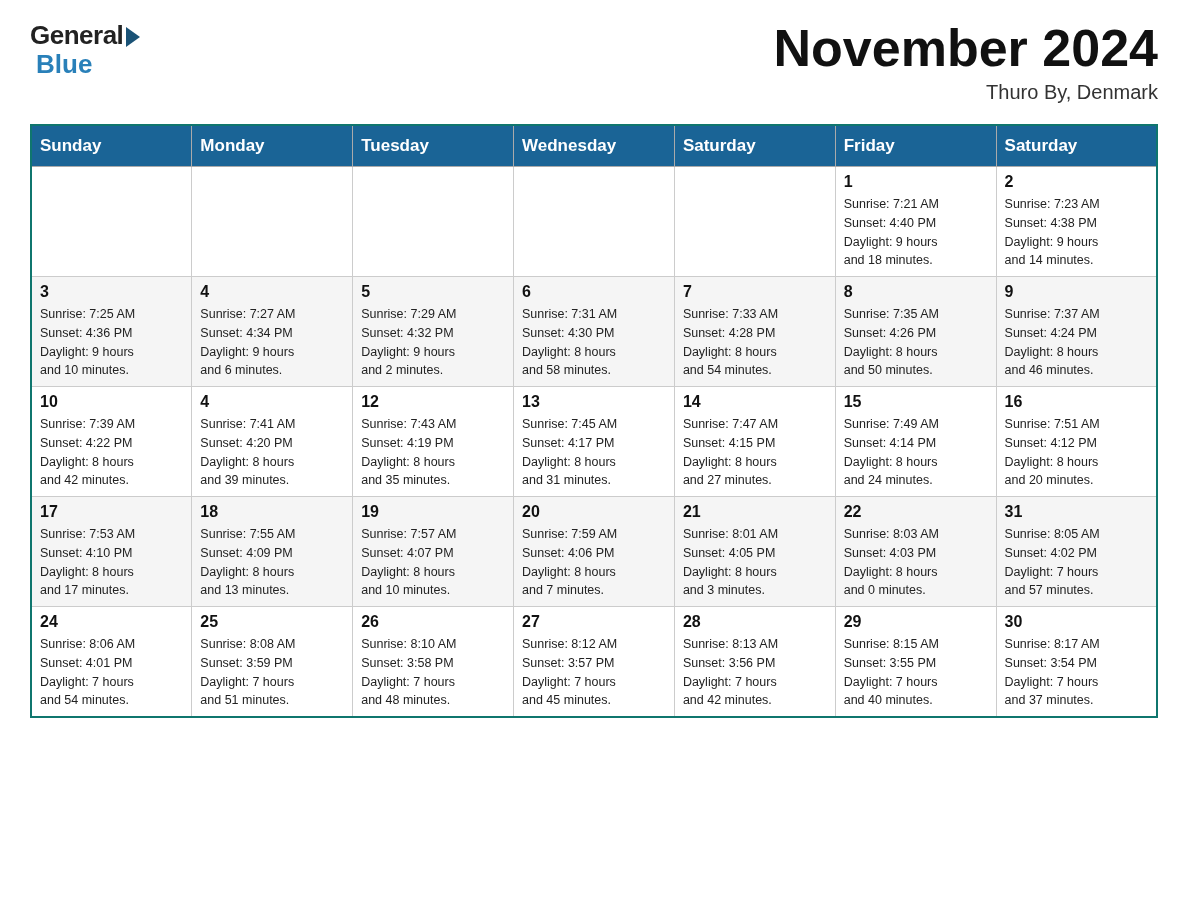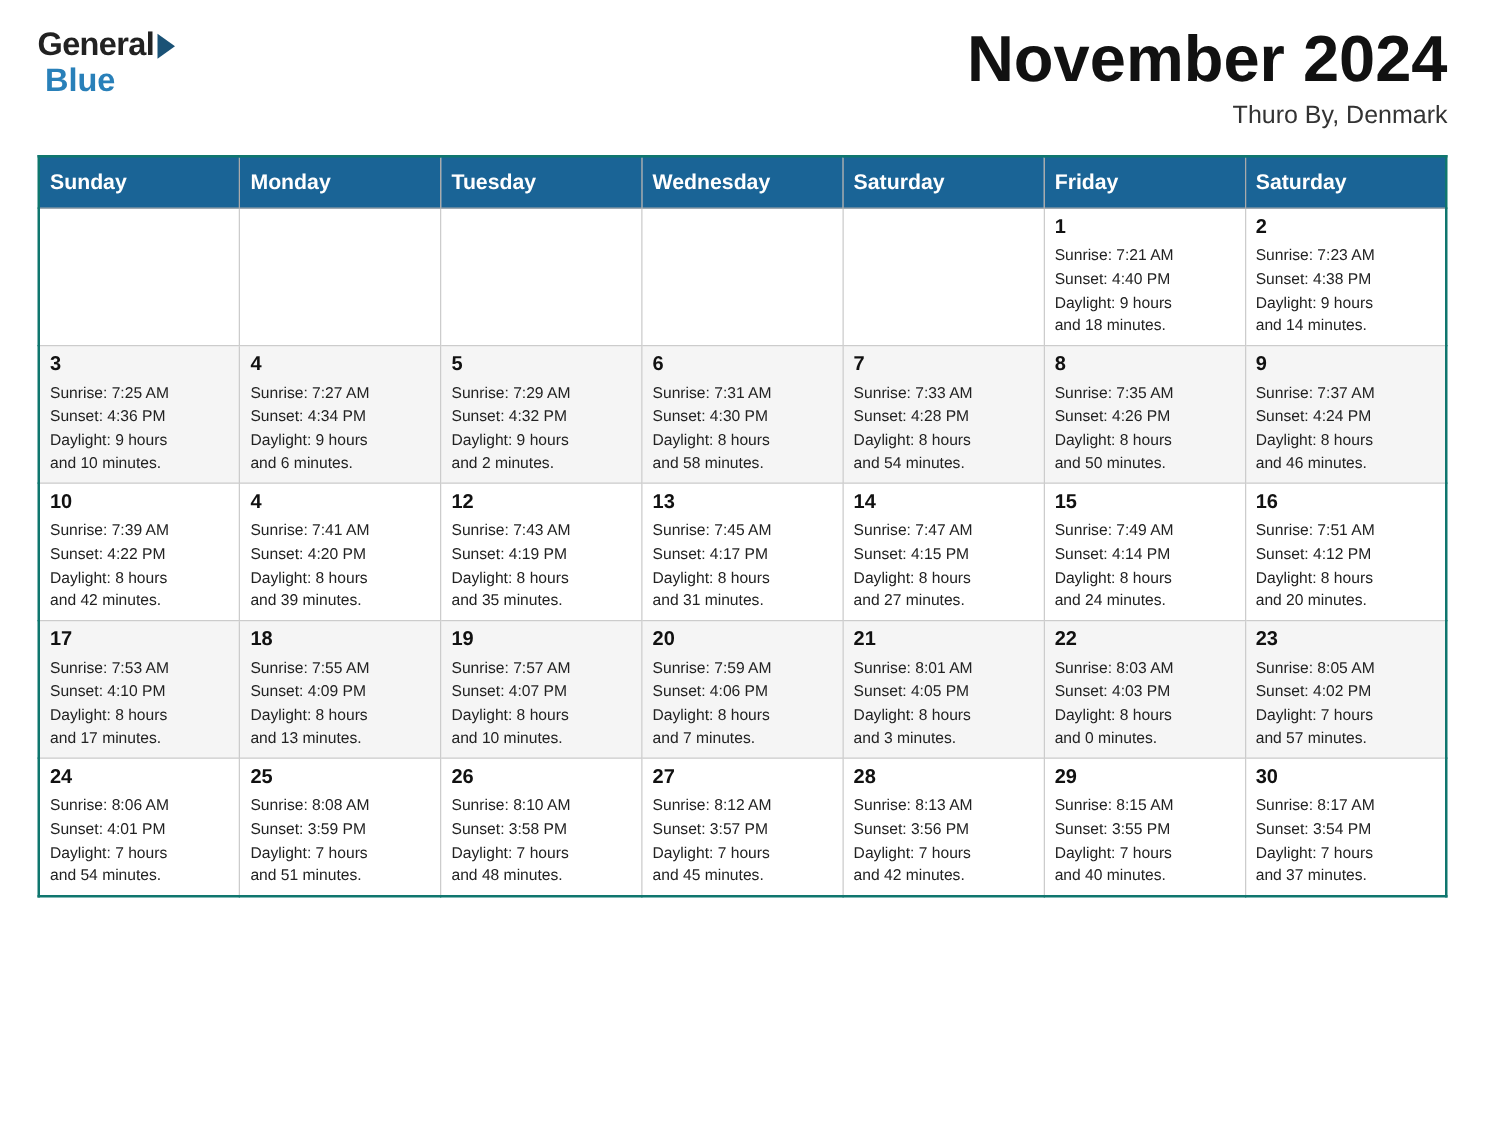--- a/index.html
+++ b/index.html
@@ -226,21 +226,21 @@
         </td>
         <td>
           <div class="day-number">21</div>
           <div class="day-info">Sunrise: 8:01 AM<br>Sunset: 4:05 PM<br>Daylight: 8 hours<br>and 3 minutes.</div>
         </td>
         <td>
           <div class="day-number">22</div>
           <div class="day-info">Sunrise: 8:03 AM<br>Sunset: 4:03 PM<br>Daylight: 8 hours<br>and 0 minutes.</div>
         </td>
         <td>
-          <div class="day-number">23</div>
+          <div class="day-number">31</div>
           <div class="day-info">Sunrise: 8:05 AM<br>Sunset: 4:02 PM<br>Daylight: 7 hours<br>and 57 minutes.</div>
         </td>
       </tr>
       <tr>
         <td>
           <div class="day-number">24</div>
           <div class="day-info">Sunrise: 8:06 AM<br>Sunset: 4:01 PM<br>Daylight: 7 hours<br>and 54 minutes.</div>
         </td>
         <td>
           <div class="day-number">25</div>

